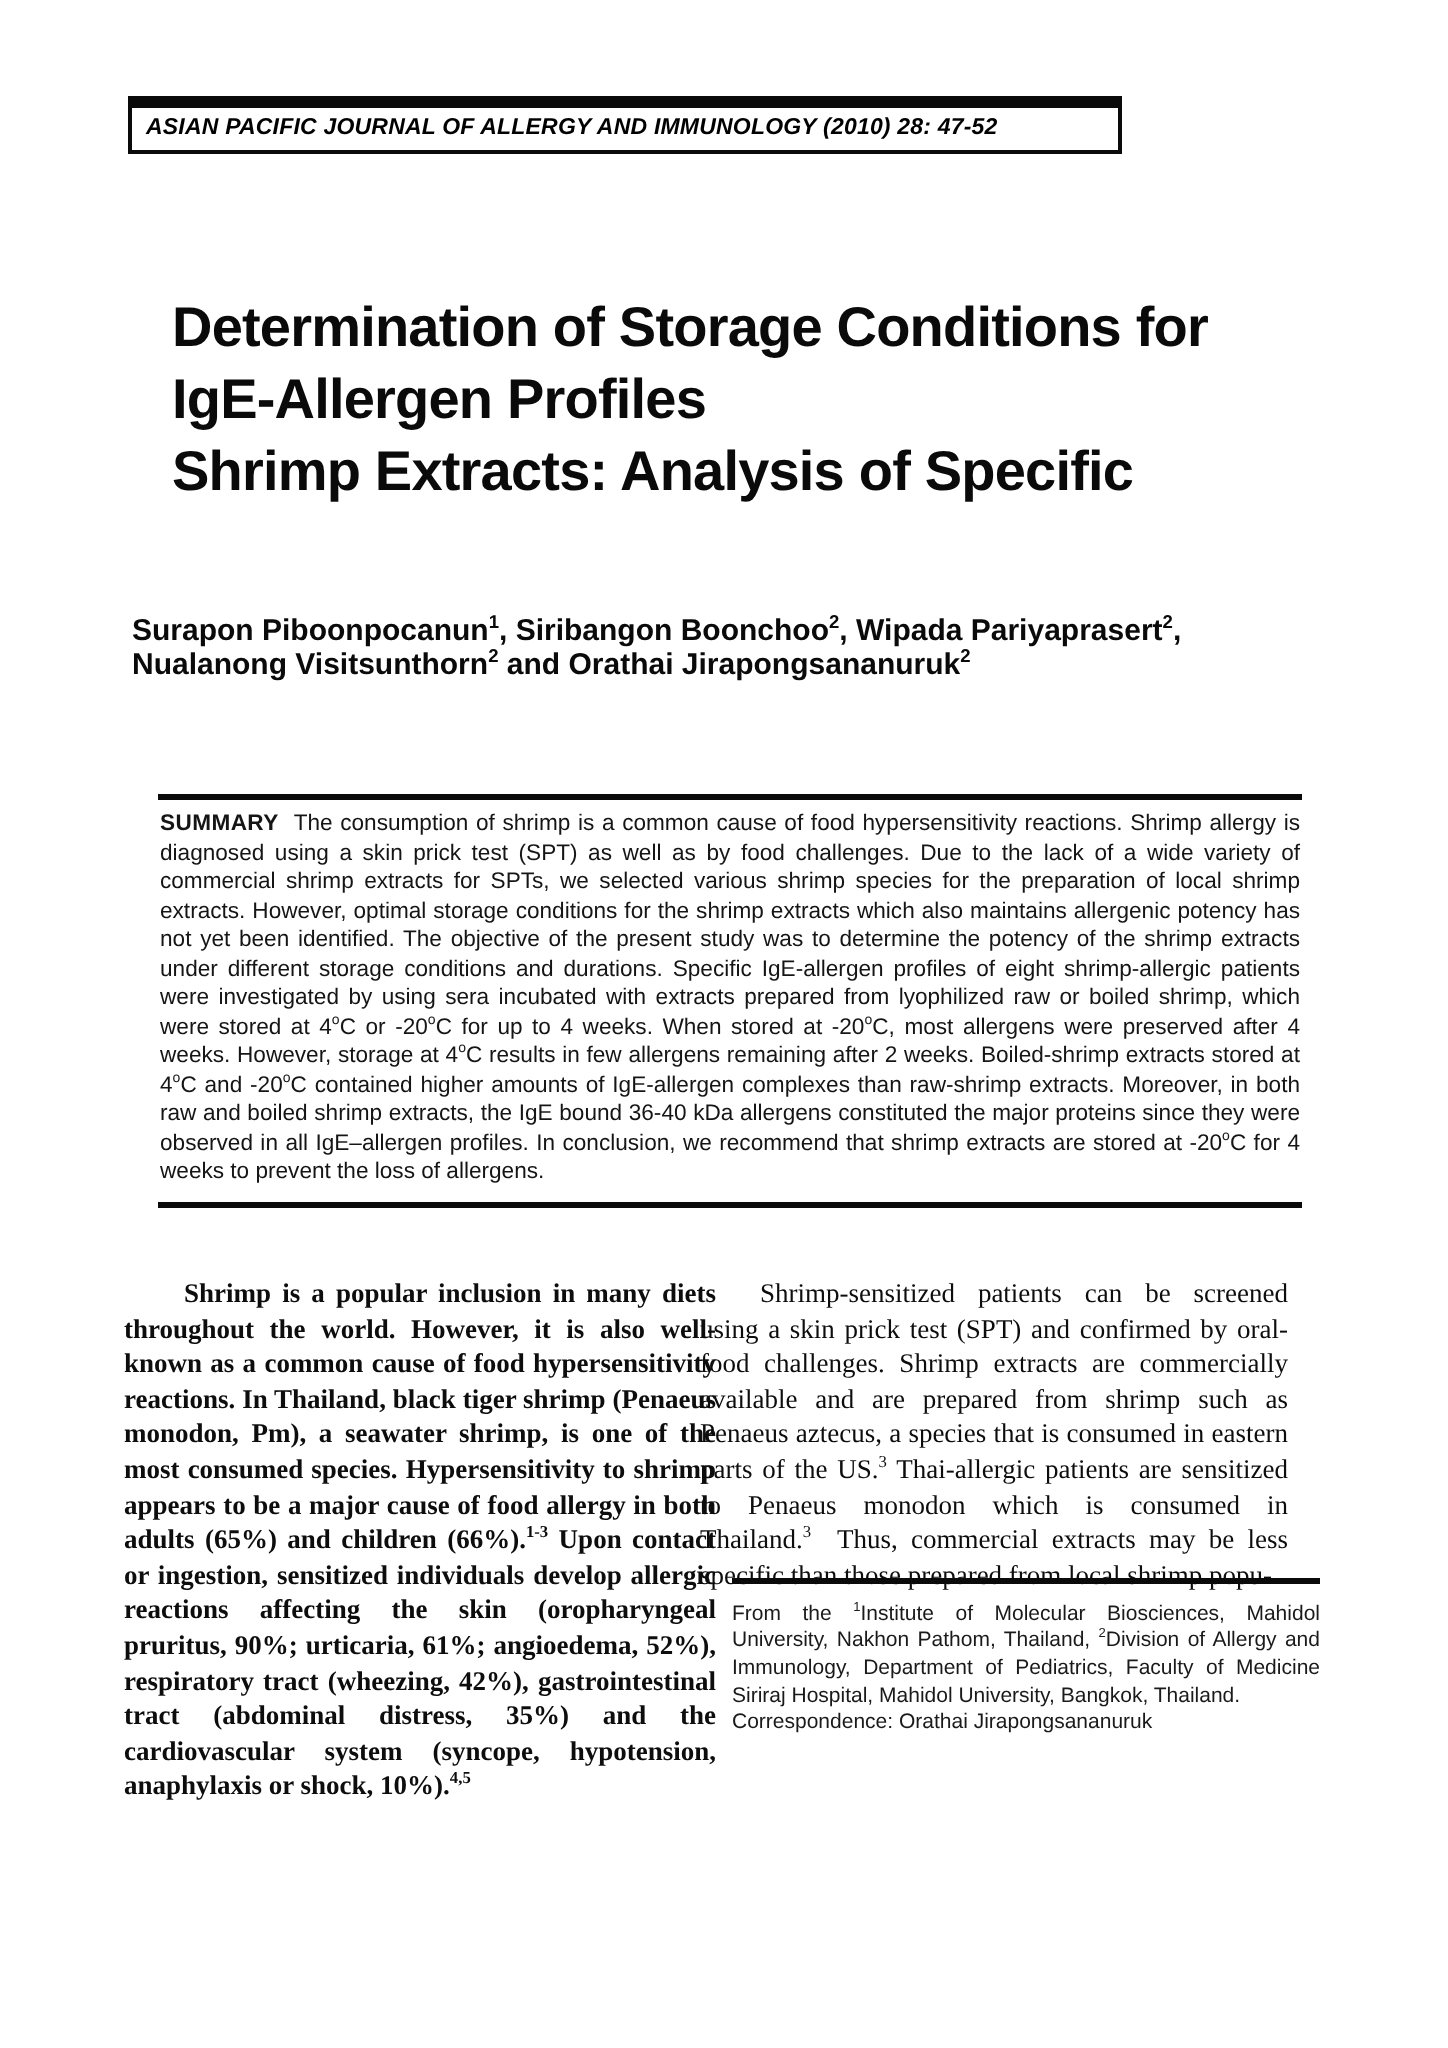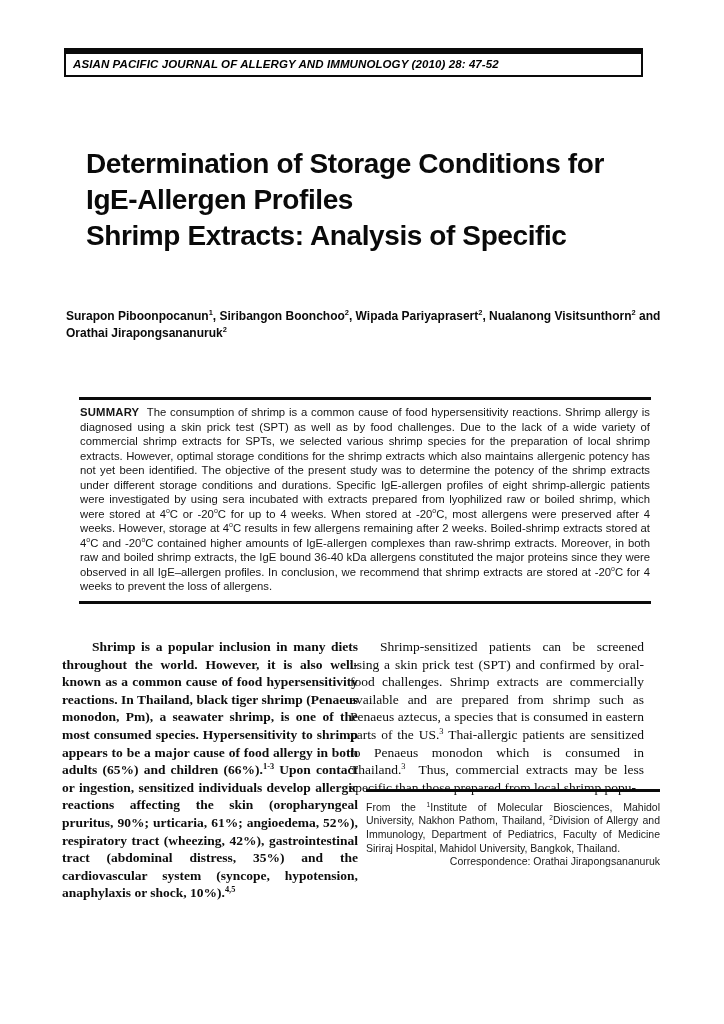--- a/index.html
+++ b/index.html
@@ -18,21 +18,21 @@
   sup {
     font-size: 0.62em;
     vertical-align: super;
     line-height: 0;
   }
 
   
   .journal-header {
     position: absolute;
     left: 64px; top: 48px;
-    width: 579px;
+    width: 497px;
     box-sizing: border-box;
     border: 2px solid #0a0a0a;
     border-top: 6px solid #0a0a0a;
     padding: 4px 18px 5px 7px;
     font-style: italic;
     font-weight: bold;
     font-size: 11.5px;
     letter-spacing: 0.1px;
   }
 
@@ -48,21 +48,21 @@
     color: #0a0a0a;
     margin-left: 20px;
   }
 
   
   .authors {
     position: absolute;
     left: 66px; top: 308px;
     width: 600px;
     font-weight: bold;
-    font-size: 12px;
+    font-size: 15px;
     line-height: 16.5px;
     color: #0a0a0a;
   }
 
   
   .summary-block {
     position: absolute;
     left: 79px; top: 397px;
     width: 572px;
   }
@@ -101,21 +101,20 @@
   }
   .footnote-rule {
     height: 2.5px;
     background: #0a0a0a;
     margin-bottom: 9px;
   }
   .footnote-text {
     font-size: 10.5px;
     line-height: 13.7px;
     color: #1a1a1a;
-    text-align: right;
   }
   .footnote-affiliation { text-align: justify; }
 </style>
 </head>
 <body>
 
 <div class="page">
 
   <div class="journal-header">
     <span>ASIAN PACIFIC JOURNAL OF ALLERGY AND IMMUNOLOGY (2010) 28: 47-52</span>

